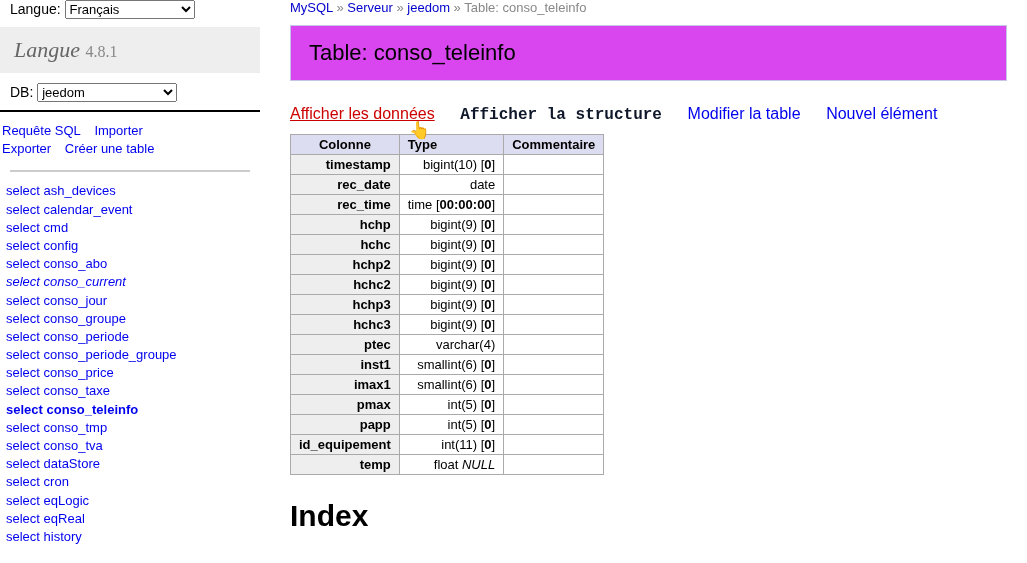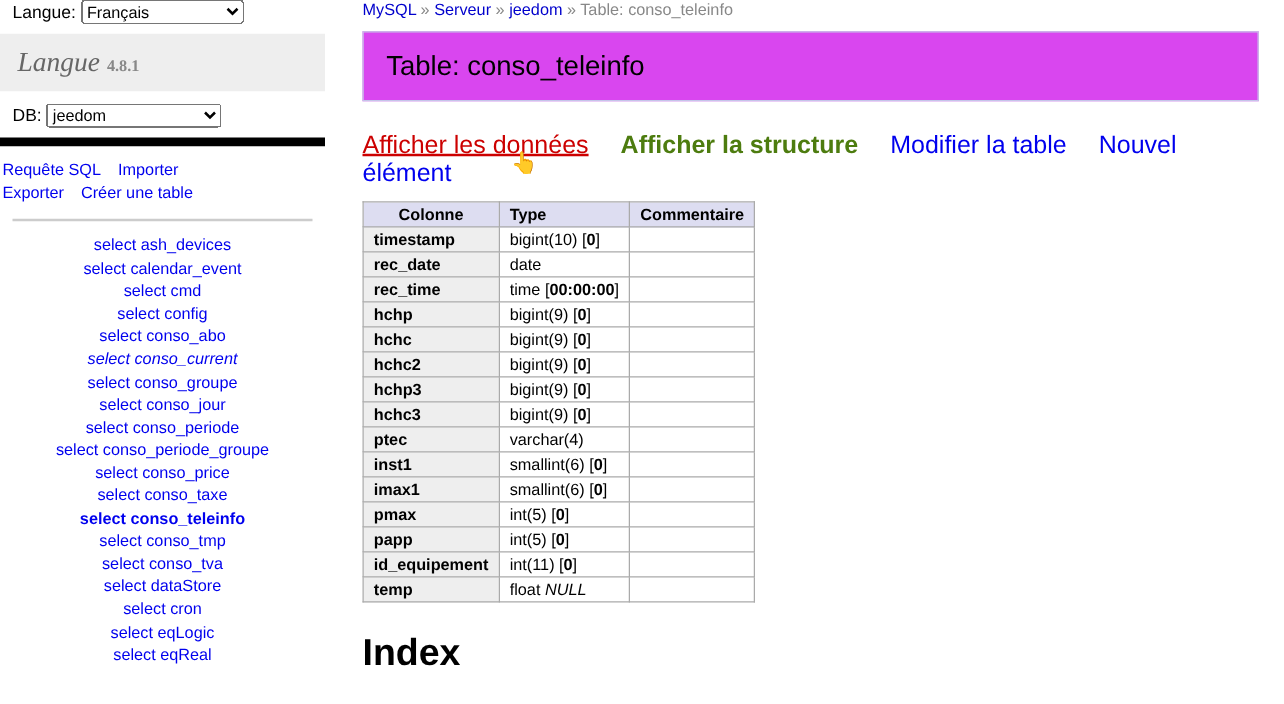--- a/index.html
+++ b/index.html
@@ -3,21 +3,21 @@
 <meta charset="utf-8">
 <style>
   * { box-sizing: border-box; }
   body {
     margin: 0;
     font-family: Verdana, Geneva, sans-serif;
     font-size: 13px;
     color: #000;
     background: #fff;
   }
-  a { color: #0000ee; text-decoration: none; text-align: center; }
+  a { color: #0000ee; text-decoration: none; }
   a.red { color: #cc0000; text-decoration: underline; }
   
   .wrap { display: flex; }
   
   .sidebar {
     width: 260px;
     padding: 0;
   }
   .lang-row {
     padding: 0 10px 8px 10px;
@@ -28,25 +28,25 @@
     width: 130px;
   }
   .adminer-title {
     background: #eeeeee;
     padding: 10px 14px;
     font-size: 22px;
     font-style: italic;
     color: #666;
     font-family: Georgia, serif;
   }
-  .adminer-title .ver { font-size: 13px; color: #888; font-style: normal; font-weight: bold; }
+  .adminer-title .ver { font-size: 16px; color: #888; font-style: normal; }
   
   .db-row {
     padding: 10px 10px 8px 10px;
-    border-bottom: 7px solid #000000;
+    border-bottom: 2px solid #000000;
     margin-bottom: 10px;
     font-size: 14px;
   }
   .db-row select { width: 140px; font-size: 13px; }
   
   .side-links { padding: 0 10px 8px 2px; line-height: 1.4; }
   .side-links a { margin-right: 10px; }
   .side-divider { border-bottom: 2px solid #ccc; margin: 4px 10px 10px 10px; }
   
   .table-list { padding: 0 6px; line-height: 1.4; }
@@ -62,39 +62,39 @@
   .page-header {
     background: #d946ef;
     border: 1px solid #c5c5e8;
     padding: 14px 18px;
     font-size: 22px;
     font-family: Verdana, sans-serif;
     margin-bottom: 24px;
   }
   
   .tabs { padding: 0 0 10px 0; }
-  .tabs a { margin-right: 22px; font-size: 20px; }
-  .tabs a.active { font-weight: bold; color: #4d7c0f; }
+  .tabs a { margin-right: 22px; font-size: 16px; }
+  .tabs a.active { font-weight: bold; color: #0f172a; font-family: Liberation Mono, monospace; }
   
   .cursor-hand {
     position: absolute;
     left: 409px;
     top: 120px;
     font-size: 17px;
     pointer-events: none;
   }
   
   table.schema {
     border-collapse: collapse;
     font-size: 13px;
   }
   table.schema th, table.schema td {
     border: 1px solid #aaa;
     padding: 2px 8px;
-    text-align: left;
+    text-align: right;
   }
   table.schema thead th {
     background: #ddddf1;
     font-weight: bold;
     text-align: center;
   }
   table.schema thead th:not(:first-child) { text-align: left; }
   table.schema tbody td:first-child {
     background: #eeeeee;
     font-weight: bold;
@@ -134,33 +134,34 @@
       <a href="#">Créer une table</a>
     </div>
     <div class="side-divider"></div>
     <div class="table-list" id="table-list">
         <a href="#">select ash_devices</a>
         <a href="#">select calendar_event</a>
         <a href="#">select cmd</a>
         <a href="#">select config</a>
         <a href="#">select conso_abo</a>
         <a href="#" class="italic">select conso_current</a>
+        <a href="#">select conso_jour</a>
         <a href="#">select conso_groupe</a>
-        <a href="#">select conso_jour</a>
         <a href="#">select conso_periode</a>
         <a href="#">select conso_periode_groupe</a>
         <a href="#">select conso_price</a>
         <a href="#">select conso_taxe</a>
         <a href="#" class="bold">select conso_teleinfo</a>
         <a href="#">select conso_tmp</a>
         <a href="#">select conso_tva</a>
         <a href="#">select dataStore</a>
         <a href="#">select cron</a>
         <a href="#">select eqLogic</a>
         <a href="#">select eqReal</a>
+        <a href="#">select history</a>
       </div>
   </div>
 
   <div class="main">
     <div class="breadcrumbs">
       <a href="#">MySQL</a> »
       <a href="#">Serveur</a> »
       <a href="#">jeedom</a> »
       <span>Table:</span>
       <span>conso_teleinfo</span>
@@ -205,20 +206,25 @@
             <td>hchp</td>
             <td><span>bigint(9) [</span><b>0</b><span>]</span></td>
             <td></td>
           </tr>
           <tr>
             <td>hchc</td>
             <td><span>bigint(9) [</span><b>0</b><span>]</span></td>
             <td></td>
           </tr>
           <tr>
+            <td>hchp2</td>
+            <td><span>bigint(9) [</span><b>0</b><span>]</span></td>
+            <td></td>
+          </tr>
+          <tr>
             <td>hchc2</td>
             <td><span>bigint(9) [</span><b>0</b><span>]</span></td>
             <td></td>
           </tr>
           <tr>
             <td>hchp3</td>
             <td><span>bigint(9) [</span><b>0</b><span>]</span></td>
             <td></td>
           </tr>
           <tr>

